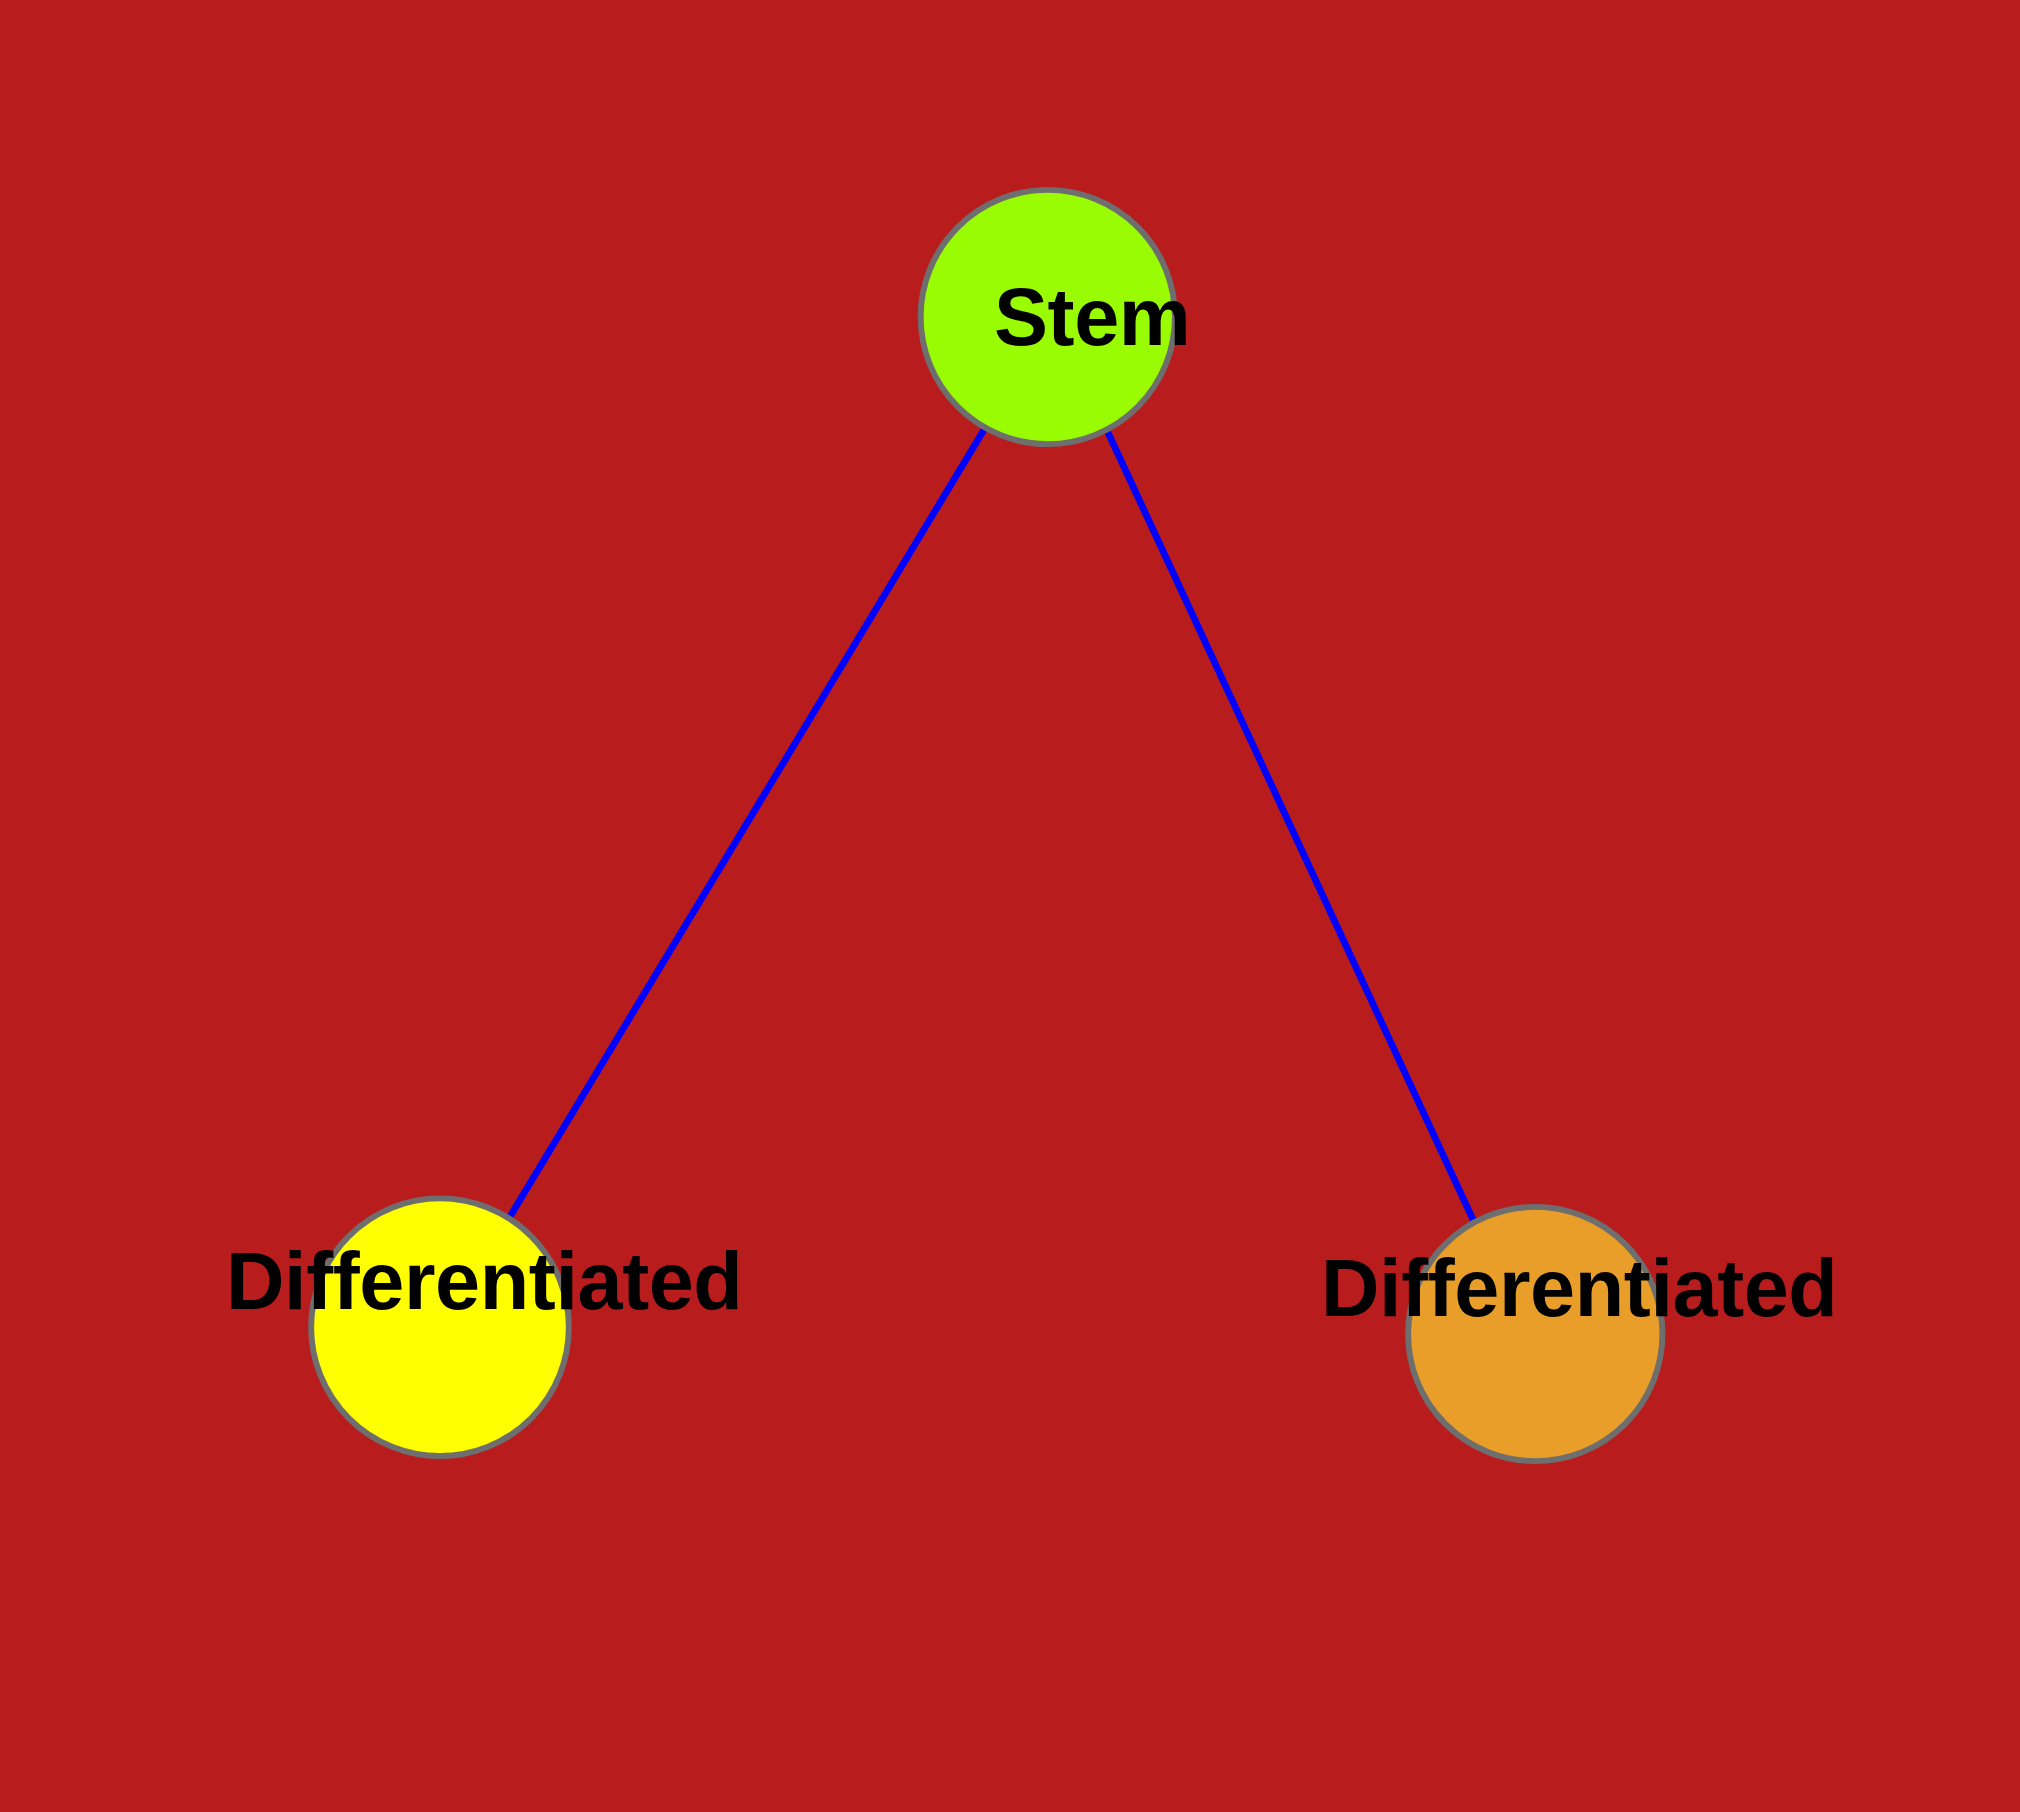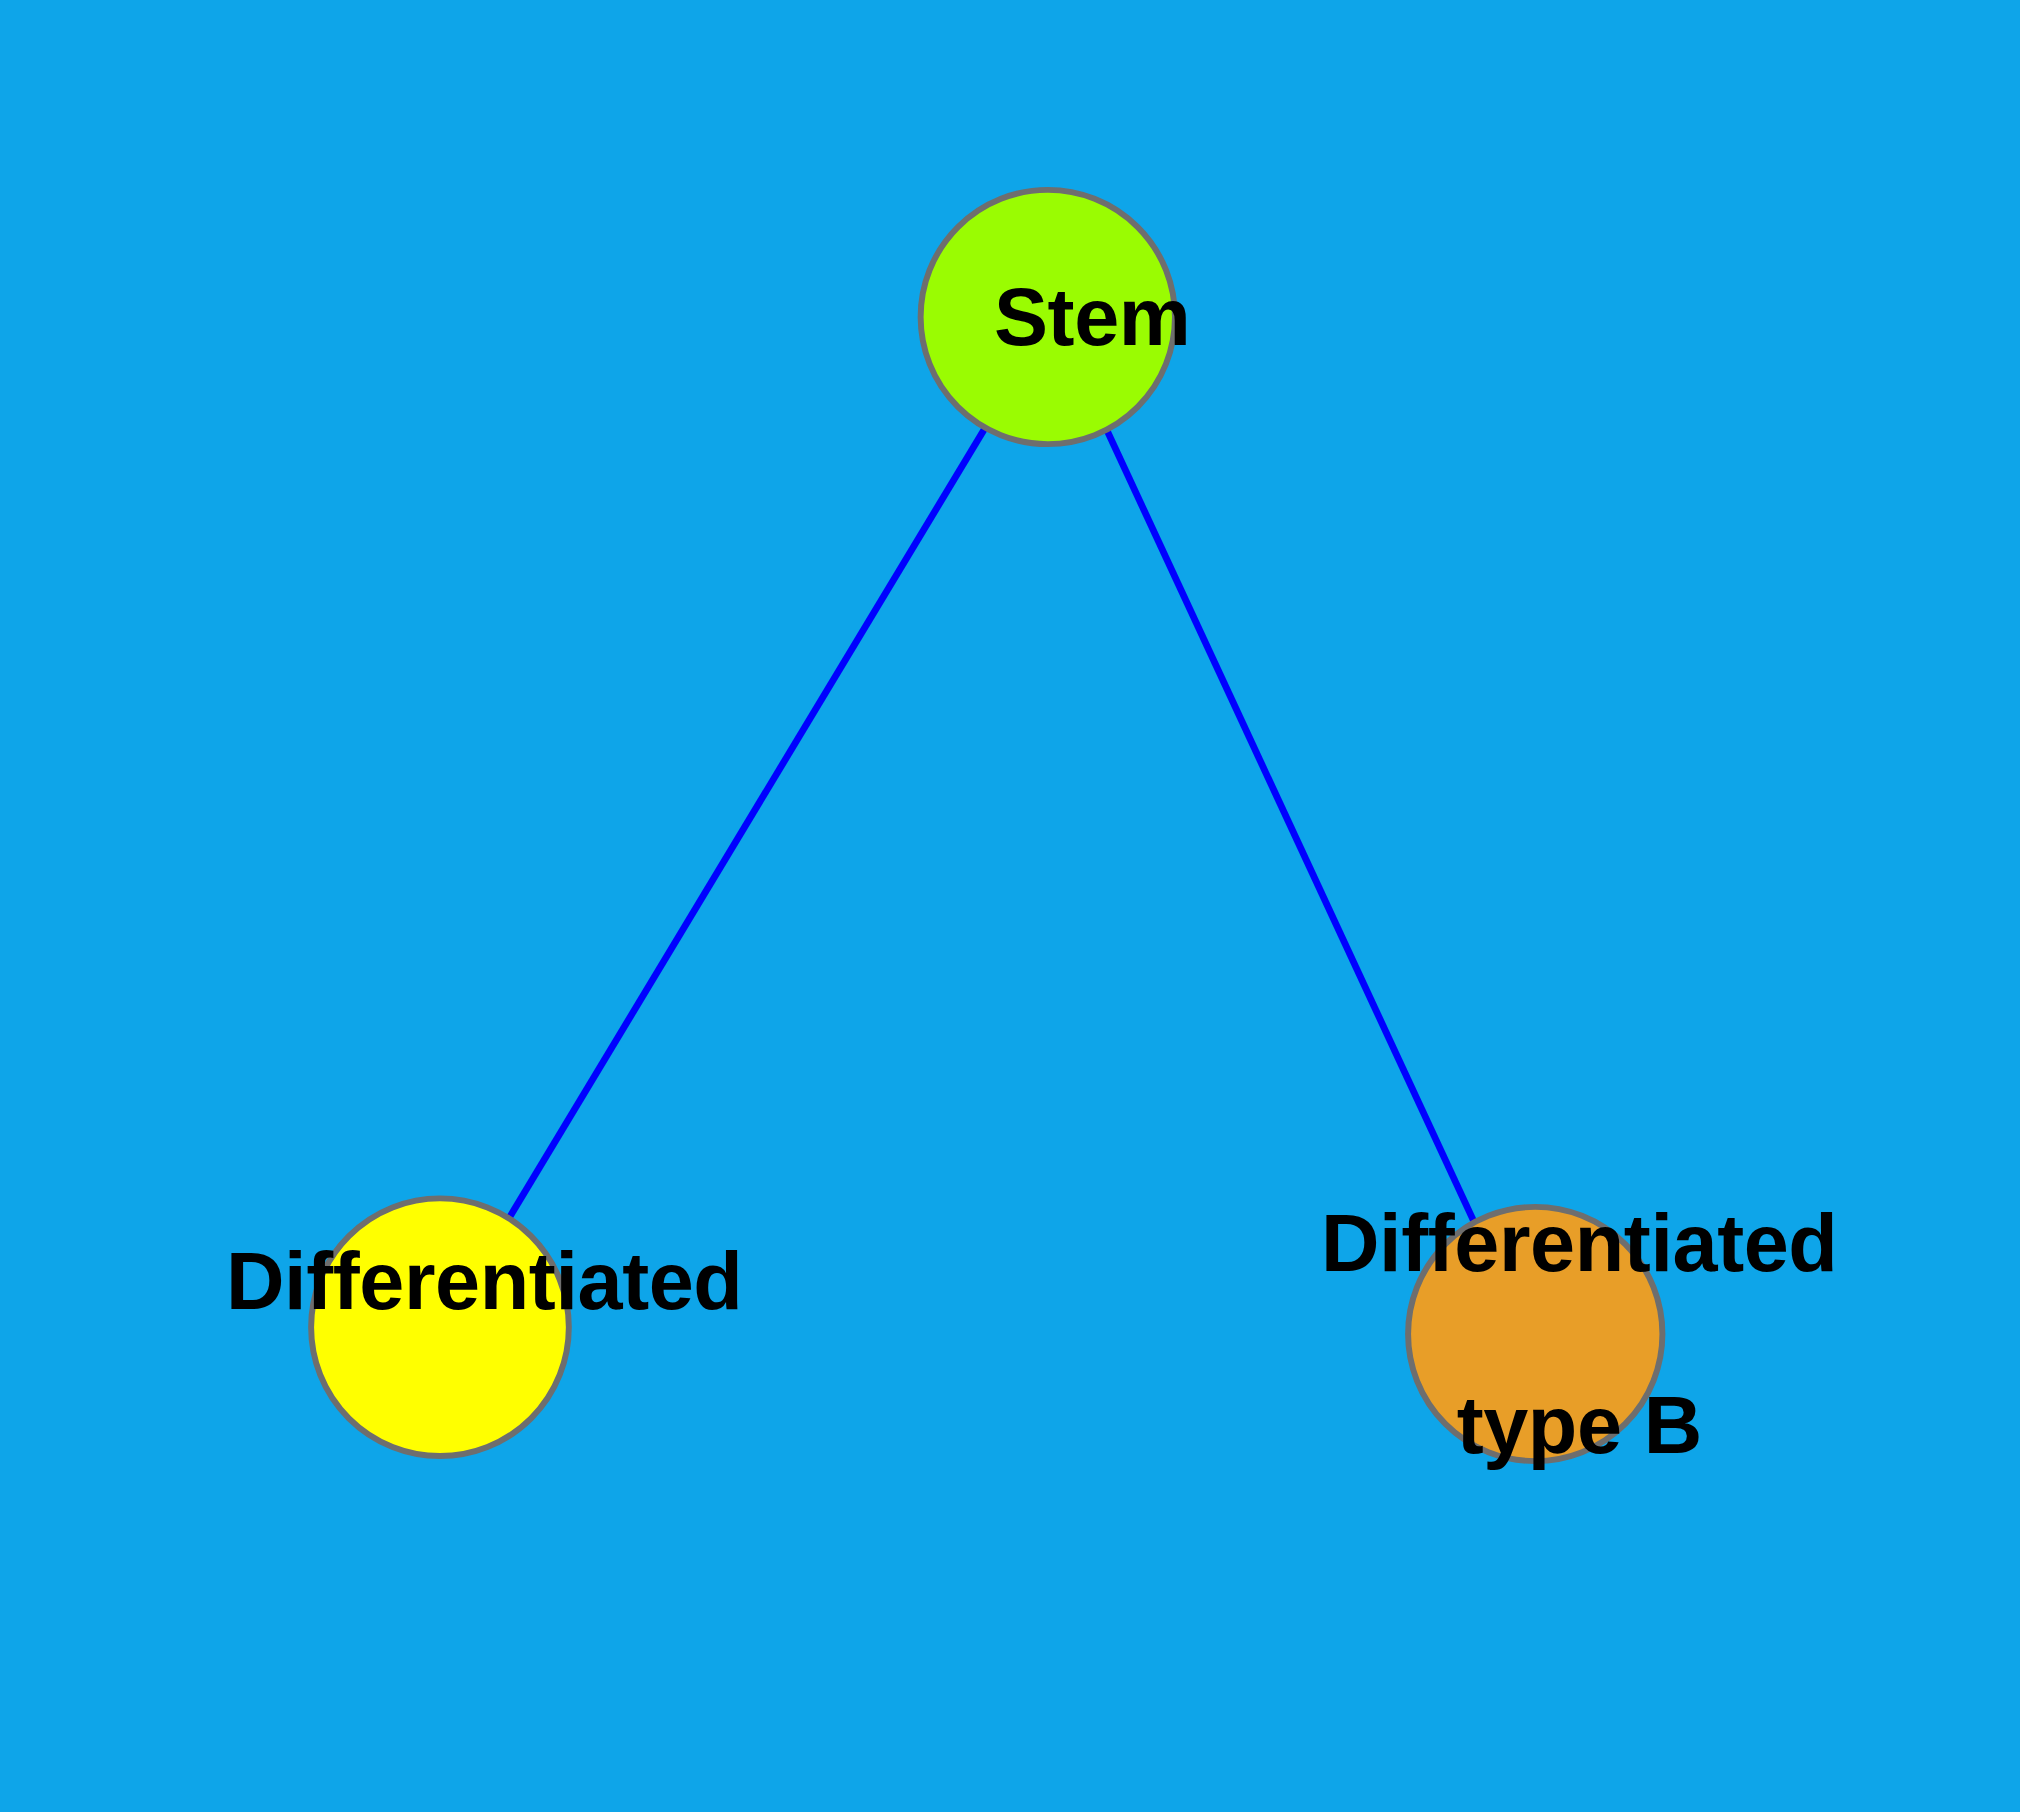--- a/index.html
+++ b/index.html
@@ -34,21 +34,21 @@
     text-align: center;
     white-space: pre;
     transform: translate(-50%, -50%);
     pointer-events: none;
     letter-spacing: -0.4px;
   }
 </style>
 </head>
 <body style="background: rgb(204, 204, 250);">
 
-<div id="canvas" style="width: 2021px; height: 1812px; background: #0ea5e9;">
+<div id="canvas" style="width: 2021px; height: 1812px; background: #b91c1c;">
 
   <svg id="graph-svg" viewBox="0 0 2384 2138" preserveAspectRatio="none" aria-hidden="true" style="width: 2021px; height: 1812px;">
 
     <g>
       <line x1="1162" y1="505" x2="600" y2="1438" stroke="#0000ff" stroke-width="8" stroke-linecap="butt"></line>
       <line x1="1305" y1="506" x2="1738" y2="1440" stroke="#0000ff" stroke-width="8" stroke-linecap="butt"></line>
     </g>
 
     <g>
       <circle cx="1236" cy="374" r="150" fill="#9afc02" stroke="#6e6e6e" stroke-width="7"></circle>
@@ -60,17 +60,16 @@
   <div class="node-label" style="left: 1048px; top: 317px; color: rgb(0, 0, 0); font-size: 81px;">
     <span>Stem</span>
   </div>
 
   <div class="node-label" style="left: 440px; top: 1327px; color: rgb(0, 0, 0); font-size: 81px;">
     <span>Differentiated</span><br>
   </div>
 
   <div class="node-label" style="left: 1535px; top: 1334px; color: rgb(0, 0, 0); font-size: 81px;">
     <span>Differentiated</span><br>
-    <span>type B</span>
   </div>
 
 </div>
 
 
 </body></html>

